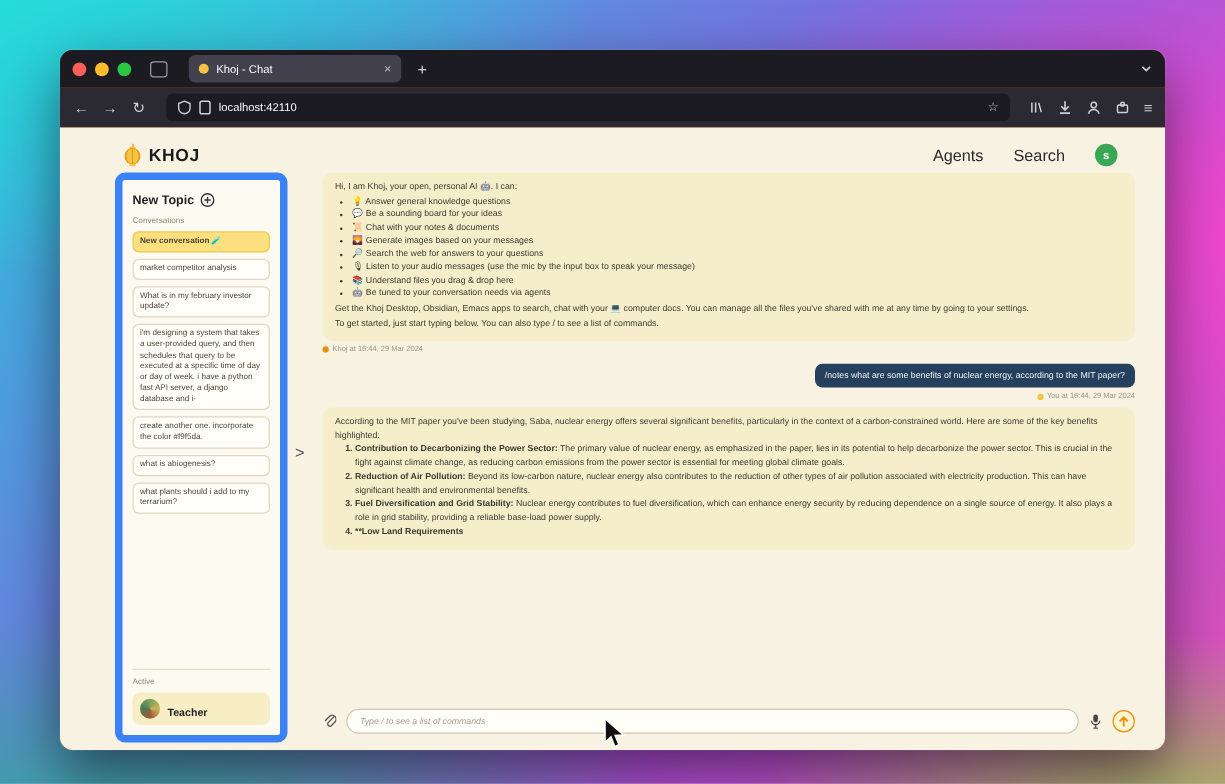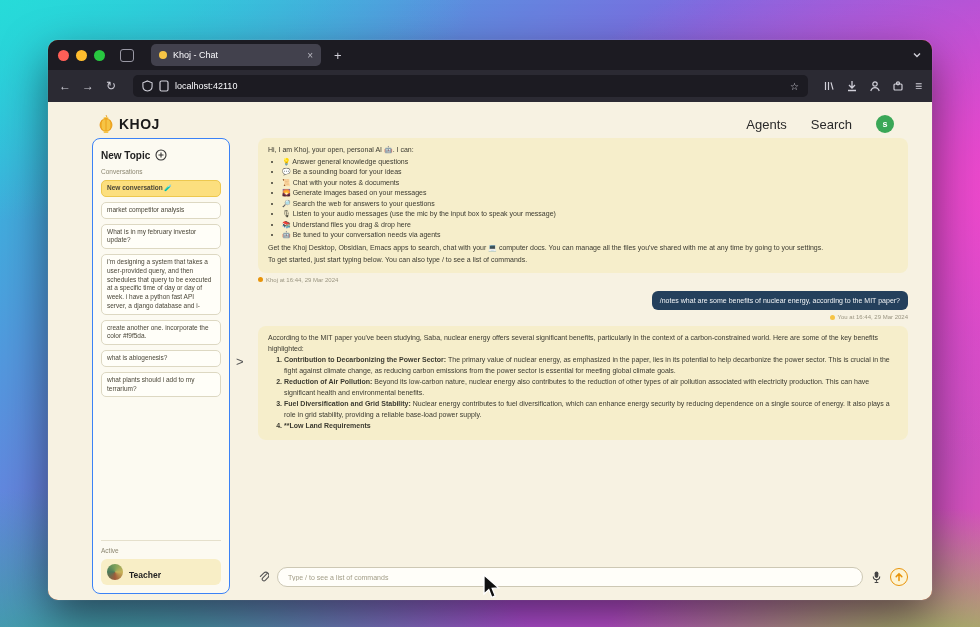--- a/index.html
+++ b/index.html
@@ -36,21 +36,21 @@
   .menu-glyph { color:#d0cfd8; font-size:12px; }
   
   .page { position:absolute; top:62px; left:0; right:0; bottom:0; background:#f7f2e2; }
   .app-header { position:absolute; top:0; left:0; right:0; height:36px; display:flex; align-items:center; padding:8px 38px 0 50px; }
   .logo { display:flex; align-items:center; gap:5px; }
   .logo-text { font-weight:800; font-size:14px; letter-spacing:.5px; color:#1a1a1a; }
   .app-nav { margin-left:auto; display:flex; align-items:center; gap:24px; }
   .nav-link { font-size:13px; color:#2a2a2a; cursor:pointer; }
   .avatar { width:18px; height:18px; border-radius:50%; background:#3aa757; color:#fff; font-size:9px; display:flex; align-items:center; justify-content:center; font-weight:700; }
   
-  .sidebar { position:absolute; left:44px; top:36px; width:138px; bottom:6px; background:#fcfaf1; border:1px solid #3b82f6; border-radius:8px; padding:10px 8px 8px; display:flex; flex-direction:column; }
+  .sidebar { position:absolute; left:44px; top:36px; width:138px; bottom:6px; background:#fcfaf1; border:6px solid #3b82f6; border-radius:8px; padding:10px 8px 8px; display:flex; flex-direction:column; }
   .new-topic { display:flex; align-items:center; gap:5px; font-size:10px; font-weight:700; color:#222; }
   .convs-label { font-size:6.5px; color:#8d8873; margin:7px 0 5px; }
   .conv { border:1px solid #ddd8c2; border-radius:5px; background:#fffef8; padding:3px 5px; font-size:6.5px; line-height:1.35; color:#4a4638; margin-bottom:5px; cursor:pointer; }
   .conv.active { background:#fcdf7e; border-color:#edc84e; font-weight:600; }
   .sidebar-spacer { flex:1; }
   .active-label { font-size:6.5px; color:#8d8873; border-top:1px solid #e5e0cc; padding-top:6px; margin-bottom:5px; }
   .agent { display:flex; align-items:flex-end; gap:6px; background:#f8eec6; border-radius:6px; padding:5px 6px; cursor:pointer; }
   .agent-avatar { width:16px; height:16px; border-radius:50%; background:conic-gradient(#7aa05a,#c8b45a,#a05a3a,#4a7a5a,#7aa05a); }
   .agent-name { font-size:8.5px; font-weight:700; color:#222; }
   .collapse { position:absolute; left:188px; top:252px; font-size:13px; color:#555; background:none; border:none; cursor:pointer; font-family:inherit; }
@@ -63,21 +63,21 @@
   .card ol li { margin-bottom:1px; }
   .card ol li::marker { font-weight:700; }
   .ts { display:flex; align-items:center; gap:3px; font-size:6px; color:#9a9581; margin:4px 0 8px; }
   .ts .dot { width:5px; height:5px; border-radius:50%; background:#e8940a; flex:none; }
   .ts.right { justify-content:flex-end; margin:4px 0 6px; }
   .ts.right .dot { background:#f6c445; }
   .user-row { display:flex; justify-content:flex-end; }
   .bubble { background:#24405c; color:#f2f4f6; font-size:7px; line-height:1.4; padding:5px 8px; border-radius:6px; max-width:62%; }
   
   .composer { position:absolute; left:210px; right:24px; bottom:12px; height:22px; display:flex; align-items:center; gap:8px; }
-  .chat-input { flex:1; height:20px; border:1px solid #cdc8b4; border-radius:11px; background:#fffef9; font-size:7px; padding:0 10px; color:#333; outline:none; font-family:inherit; }
+  .chat-input { flex:1; height:20px; border:1px solid #cdc8b4; border-radius:11px; background:#fffef9; font-size:7px; padding:0 10px; color:#333; outline:none; font-family:inherit;font-style:italic; }
   .chat-input::placeholder { color:#a29d87; }
   .send { width:18px; height:18px; border-radius:50%; border:1.5px solid #e8940a; background:#fdf4d4; display:flex; align-items:center; justify-content:center; cursor:pointer; }
   .iconbtn { background:none; border:none; padding:0; cursor:pointer; display:flex; align-items:center; font-family:inherit; }
   .cursor { position:absolute; left:482px; top:574px; z-index:99; pointer-events:none; }
 </style>
 </head>
 <body>
 
 <div class="window">
 

